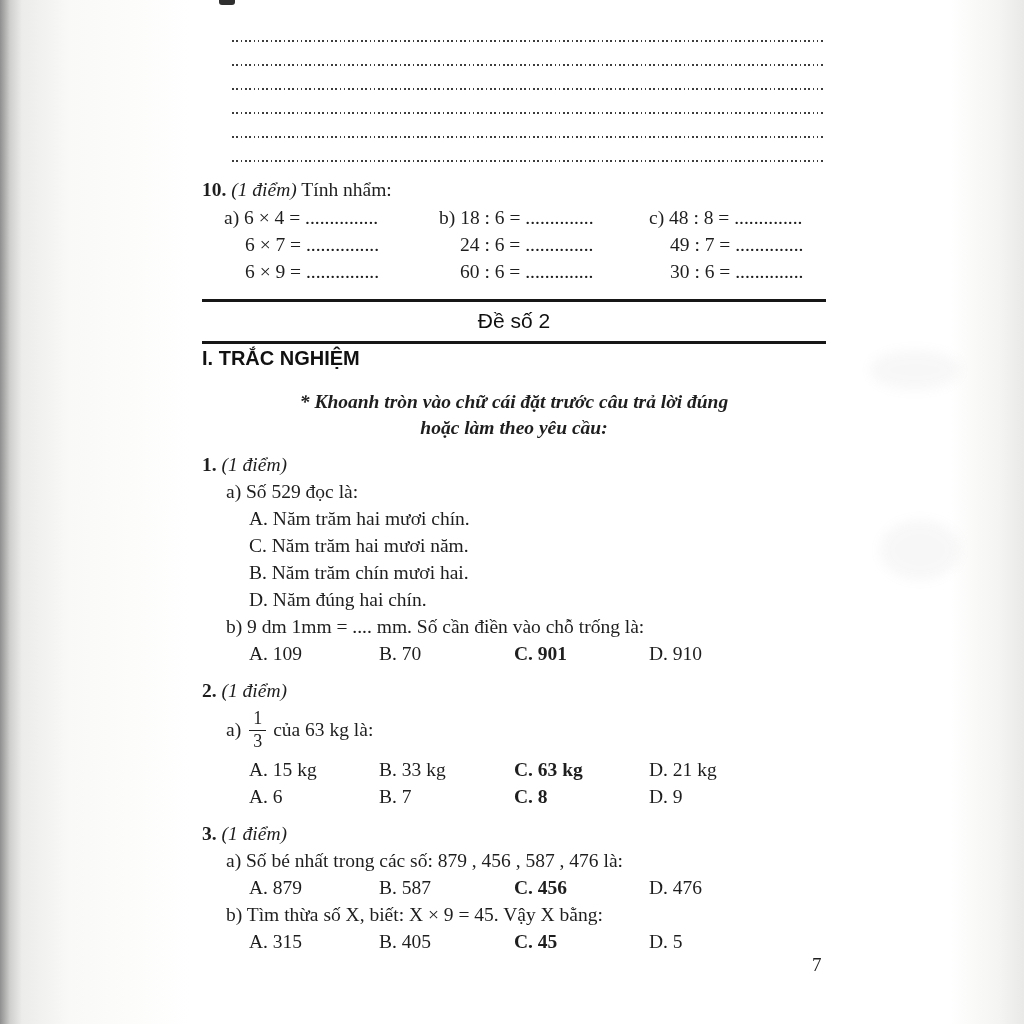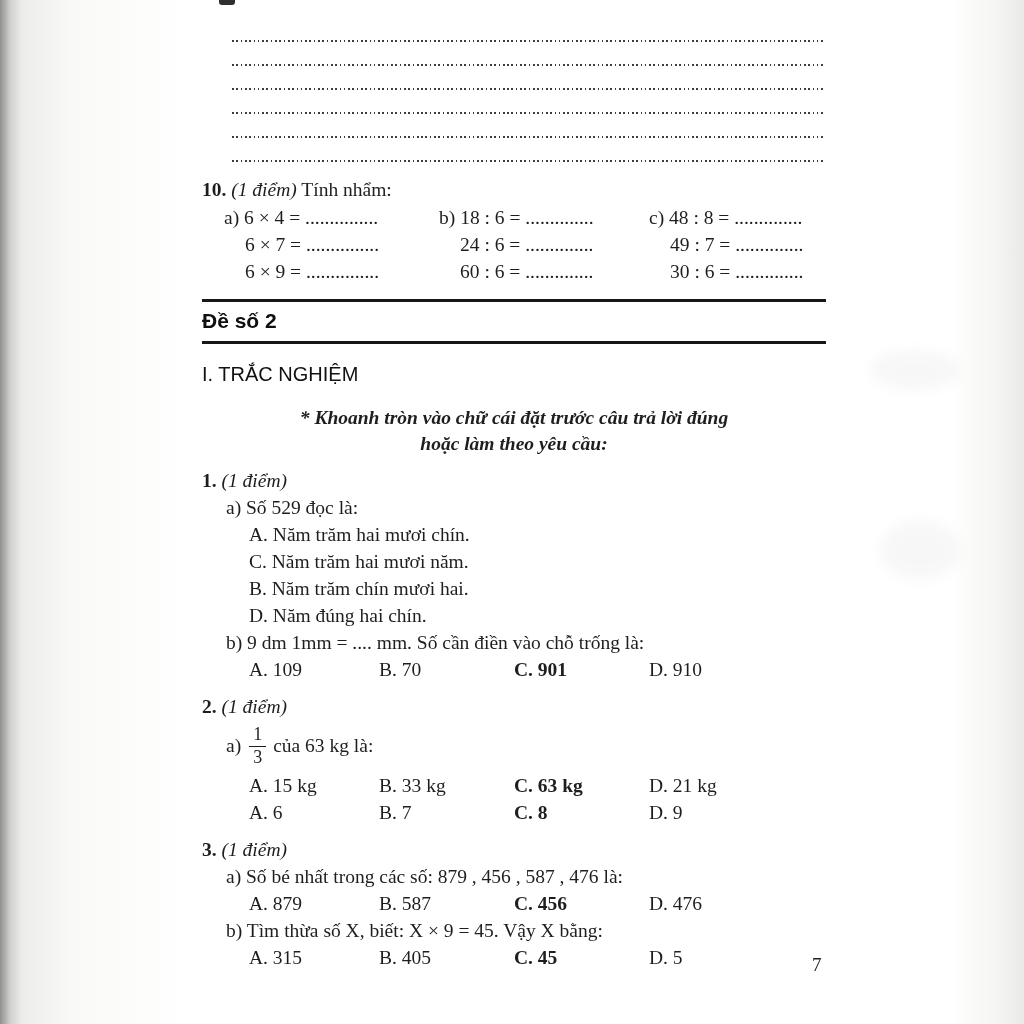--- a/index.html
+++ b/index.html
@@ -32,25 +32,25 @@
 
   .q10-grid { display:flex; margin-top:1px; }
   .q10-col  { line-height:27px; }
   .q10-col.ca { width:215px; margin-left:22px; }
   .q10-col.cb { width:210px; }
   .q10-col.cc { flex:1; }
   .q10-line.indent { padding-left:21px; }
 
   .rule { height:3px; background:#171717; margin-top:12px; }
   .rule.r1 { box-shadow:0 -4px 0 -3px #4a4a4a; margin-top:14px; }
-  .de-title { font-family:"Liberation Sans", sans-serif;
-    font-weight:bold; font-size:21px; color:#0f0f0f; padding:7px 0 8px; }
+  .de-title { text-align:center; font-family:"Liberation Sans", sans-serif;
+    font-weight:normal; font-size:21px; color:#0f0f0f; padding:7px 0 8px; }
 
-  .part-heading { font-family:"Liberation Sans", sans-serif; font-weight:normal;
-    font-size:20px; color:#111; margin-top:16px; line-height:28px; }
+  .part-heading { font-family:"Liberation Sans", sans-serif; font-weight:bold;
+    font-size:20px; color:#111; line-height:28px; }
   .instruction { text-align:center; font-weight:bold; font-style:italic;
     line-height:26px; margin-top:17px; }
 
   .sub { margin-left:24px; line-height:27px; }
   .opts-vertical { margin-left:47px; }
   .opts-vertical .v-opt { line-height:27px; }
   .opt-row { display:flex; margin-left:47px; line-height:27px; }
   .opt-row .opt:nth-child(1) { width:130px; }
   .opt-row .opt:nth-child(2) { width:135px; }
   .opt-row .opt:nth-child(3) { width:135px;font-weight:bold; }

